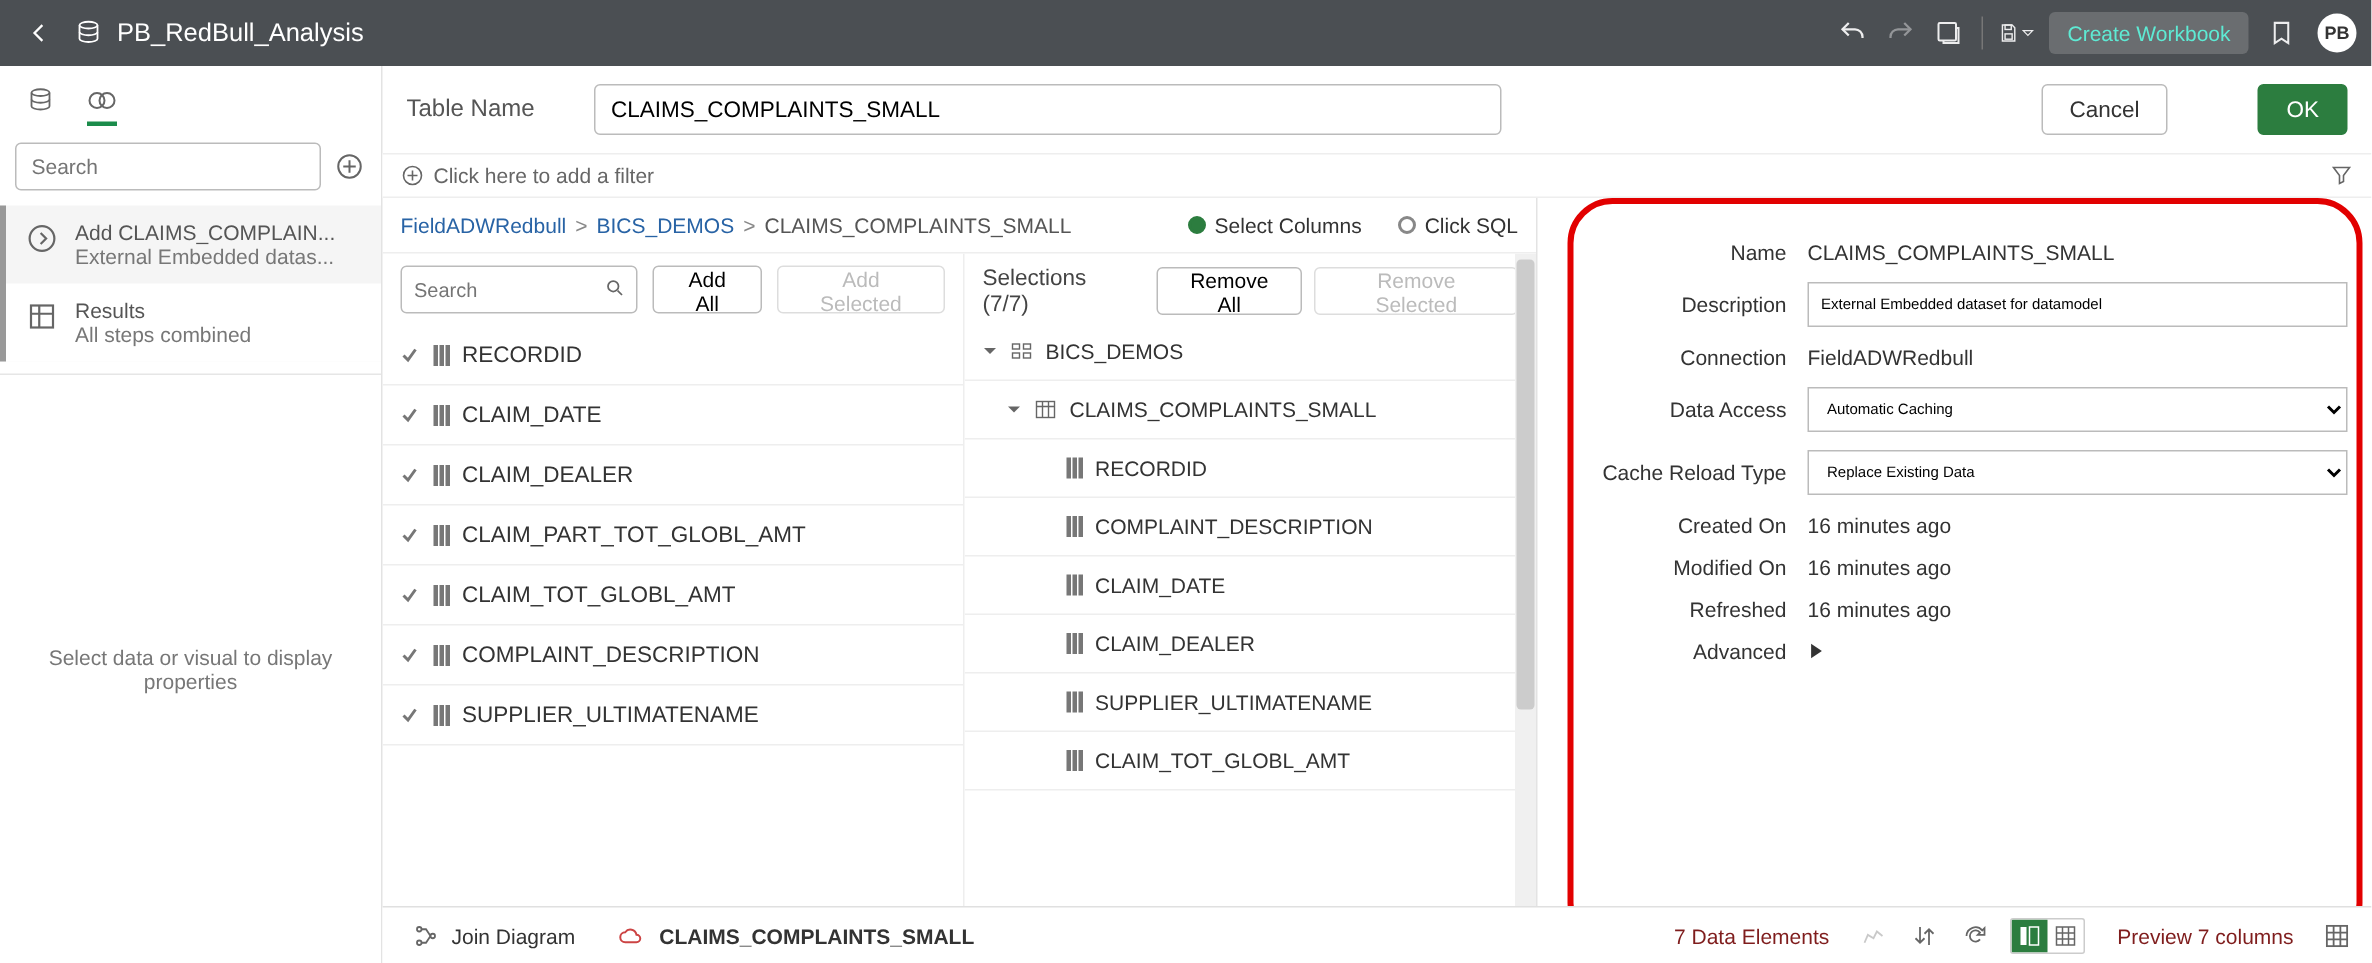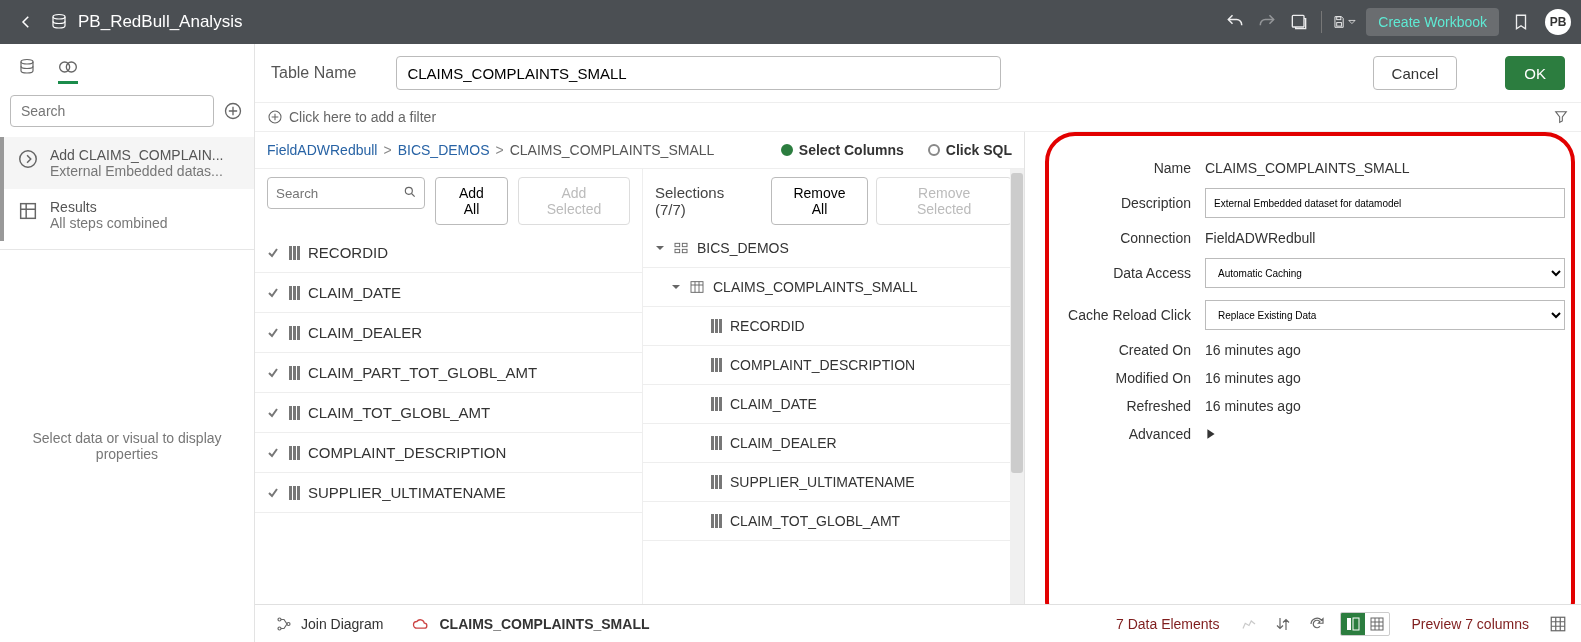--- a/index.html
+++ b/index.html
@@ -49,29 +49,29 @@
 
 .workspace { flex: 1; display: flex; overflow: hidden; }
 .cols-pane { width: 770px; border-right: 1px solid #e3e3e3; display: flex; flex-direction: column; }
 .right-pane { flex: 1; position: relative; }
 
 .crumb-row { display: flex; align-items: center; padding: 10px 12px; gap: 6px; border-bottom: 1px solid #eee; }
 .crumb-link { color: #2863a5; cursor: pointer; }
 .crumb-sep { color: #888; }
 .crumb-curr { color: #555; }
 .crumb-row .spacer { flex: 1; }
-.radio-item { display: flex; align-items: center; gap: 6px; font-weight: bold; }
+.radio-item { display: flex; align-items: center; gap: 6px; }
 .radio-dot { width: 12px; height: 12px; border-radius: 50%; border: 2px solid #888; }
 .radio-dot.on { background: #2c7d3f; border-color: #2c7d3f; }
 
 .action-row { display: flex; align-items: flex-start; gap: 10px; padding: 8px 12px; }
 .search-box { position: relative; }
 .search-box input { width: 158px; height: 32px; border: 1px solid #bbb; border-radius: 4px; padding: 0 28px 0 8px; }
 .search-box .sicon { position: absolute; right: 8px; top: 8px; }
-.btn-sm { height: 48px; padding: 0 14px; border-radius: 4px; border: 1px solid #bbb; background: #fff; cursor: pointer; font-size: 14px; }
+.btn-sm { height: 32px; padding: 0 14px; border-radius: 4px; border: 1px solid #bbb; background: #fff; cursor: pointer; font-size: 14px; }
 .btn-sm.disabled { color: #bbb; border-color: #ddd; cursor: default; }
 
 .two-col { display: flex; flex: 1; overflow: hidden; }
 .avail-col, .sel-col { display: flex; flex-direction: column; overflow: hidden; }
 .avail-col { width: 388px; border-right: 1px solid #eee; }
 .sel-col { flex: 1; position: relative; }
 .sel-header { display: flex; align-items: center; gap: 8px; padding: 8px 12px 4px 12px; }
 .sel-count { font-size: 15px; color: #444; }
 .col-list { overflow-y: auto; flex: 1; }
 .col-item { display: flex; align-items: center; gap: 8px; padding: 11px 12px; border-bottom: 1px solid #eee; cursor: pointer; }
@@ -222,21 +222,21 @@
     </div>
     <div class="prop-panel">Select data or visual to display properties</div>
   </div>
 
   <div class="main">
     <div class="top-row">
       <span class="lbl">Table Name</span>
       <input class="table-name" value="CLAIMS_COMPLAINTS_SMALL" style="">
       <div class="spacer"></div>
       <button class="btn">Cancel</button>
-      <button class="btn primary" style="margin-left:8px;">OK</button>
+      <button class="btn primary" style="margin-left:20px;">OK</button>
     </div>
 
     <div class="filter-row">
       <span style="margin-right:6px;">
           <svg width="16" height="16" viewBox="0 0 24 24" class="gray-ic" stroke-width="1.6">
             <circle cx="12" cy="12" r="9"></circle>
             <path d="M12 7v10M7 12h10"></path>
           </svg>
         </span>
       <span>Click here to add a filter</span>
@@ -482,21 +482,21 @@
             </div>
           <div class="drow">
               <div class="dlbl">Connection</div>
               <div class="dval">FieldADWRedbull</div>
             </div>
           <div class="drow">
               <div class="dlbl">Data Access</div>
               <select class="dselect"><option>Automatic Caching</option></select>
             </div>
           <div class="drow">
-              <div class="dlbl">Cache Reload Click</div>
+              <div class="dlbl">Cache Reload Type</div>
               <select class="dselect"><option>Replace Existing Data</option></select>
             </div>
           <div class="drow">
               <div class="dlbl">Created On</div>
               <div class="dval">16 minutes ago</div>
             </div>
           <div class="drow">
               <div class="dlbl">Modified On</div>
               <div class="dval">16 minutes ago</div>
             </div>

